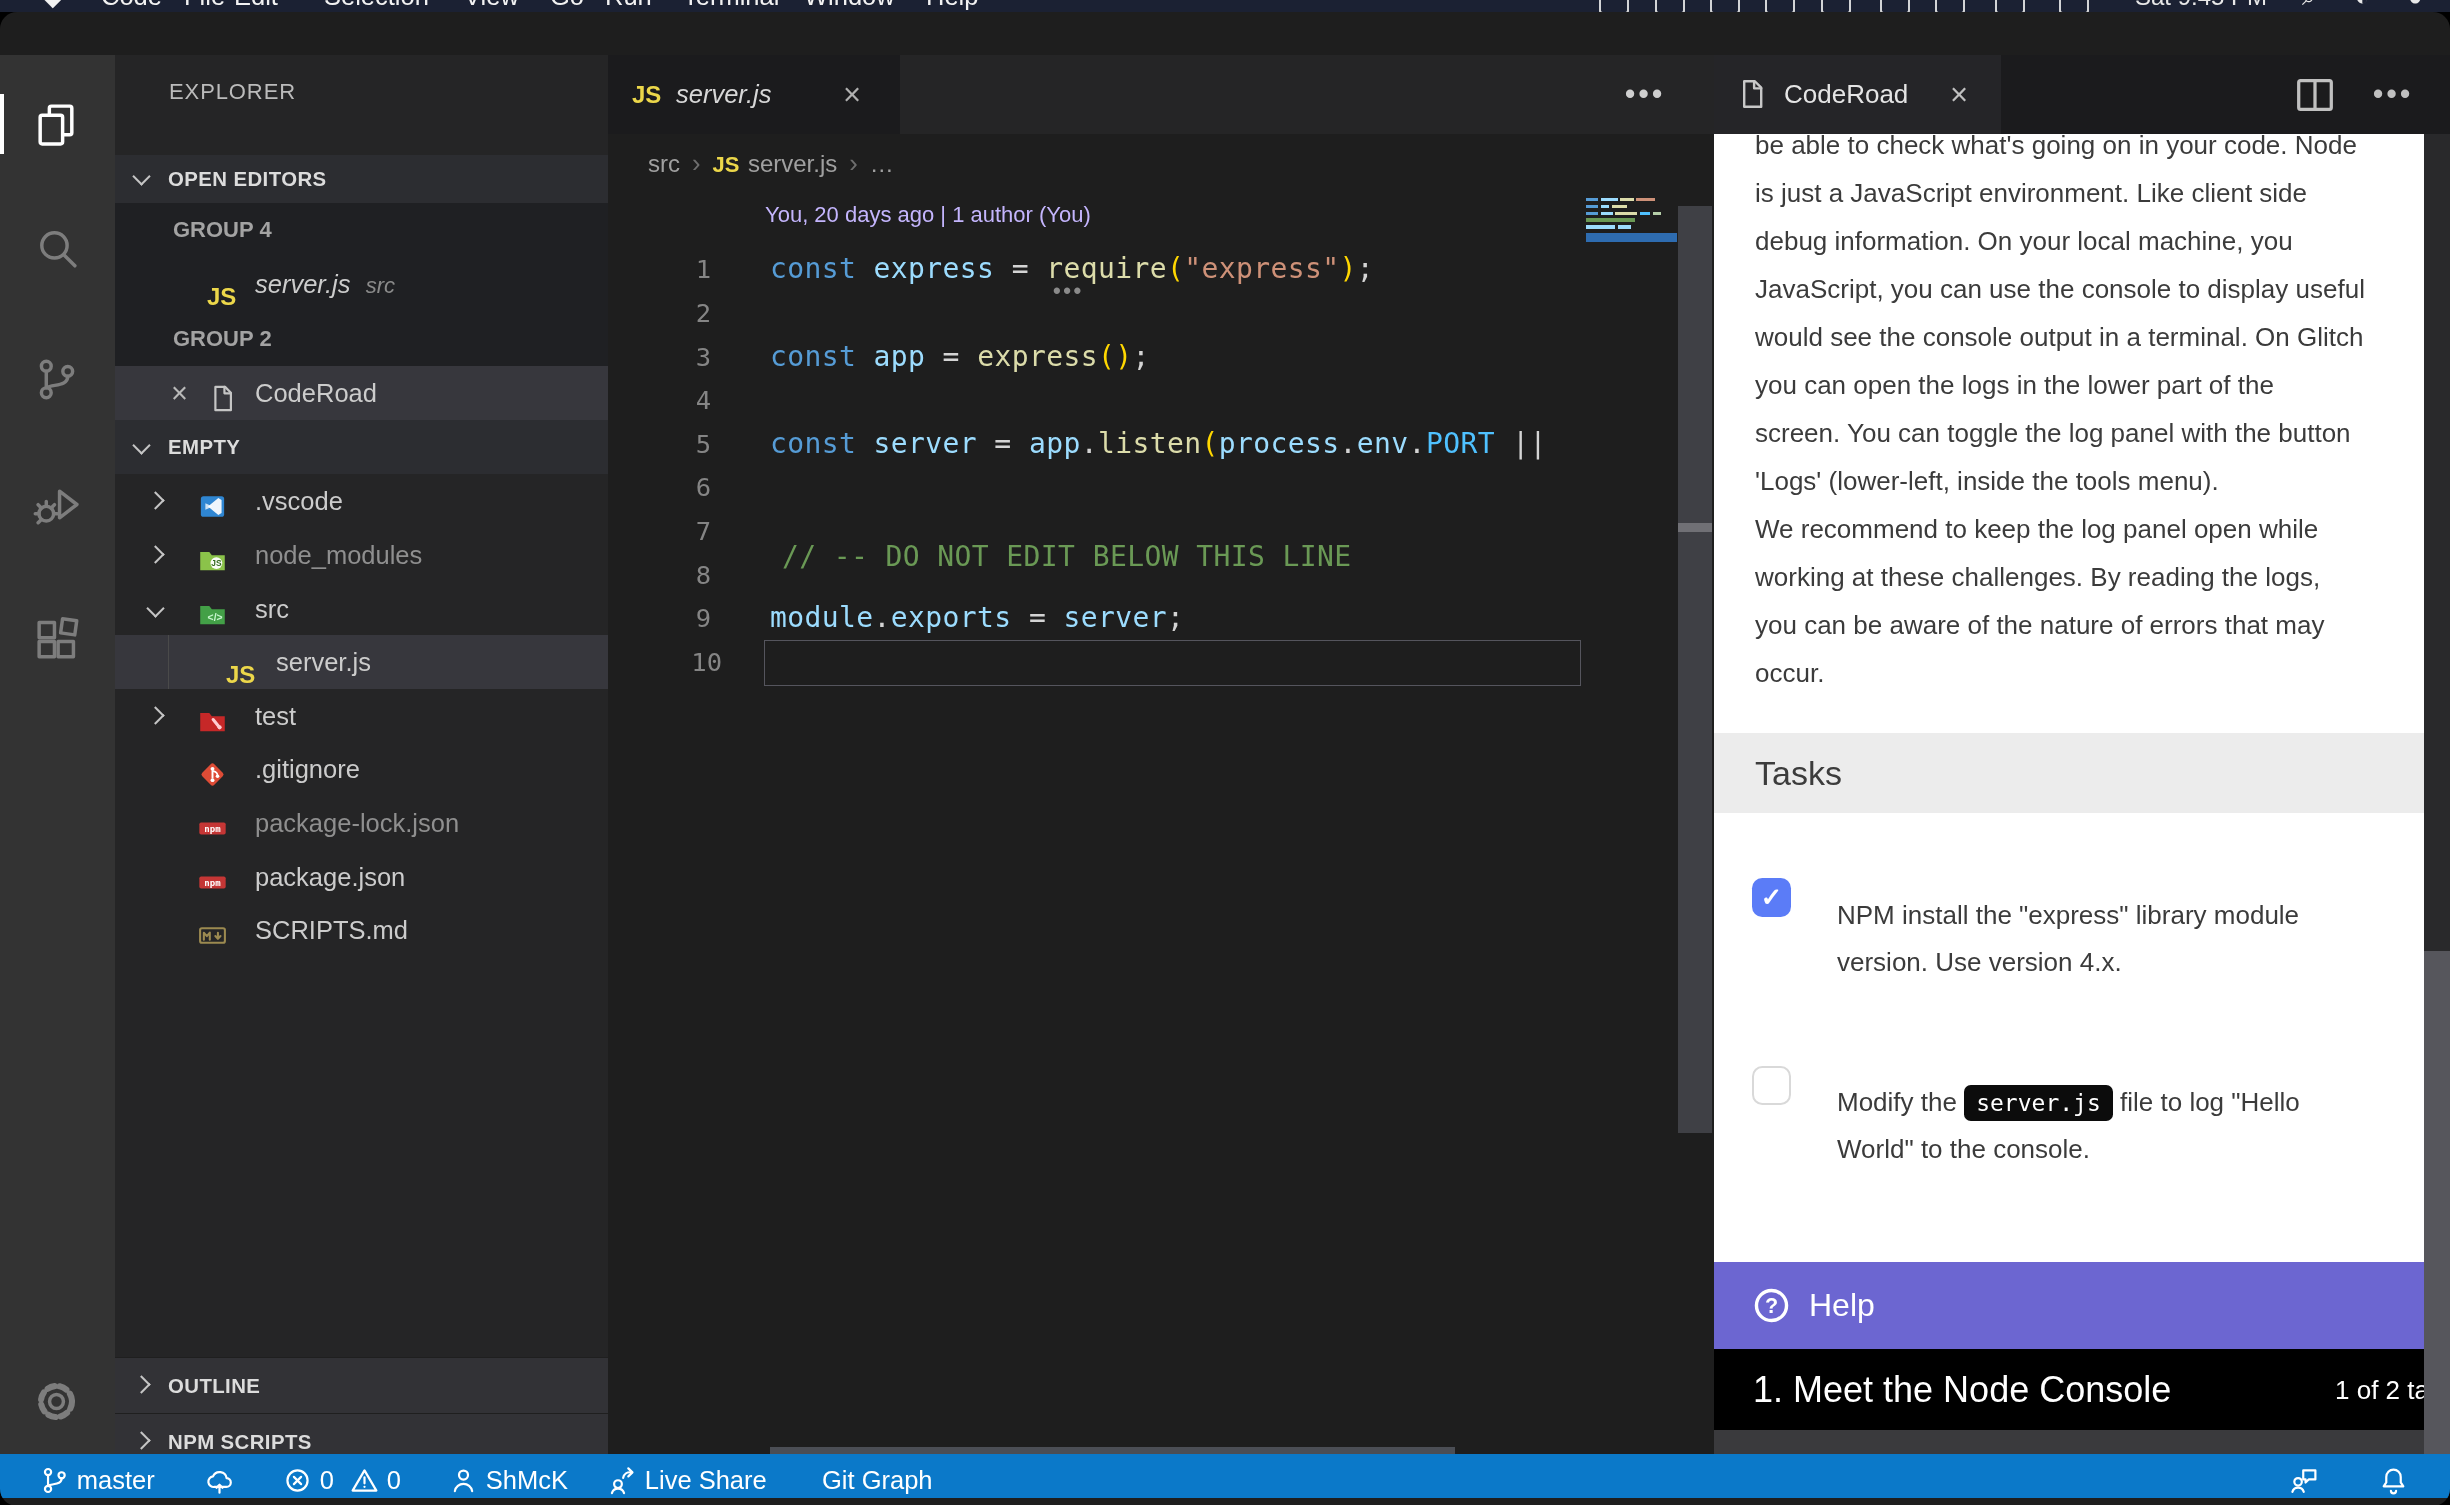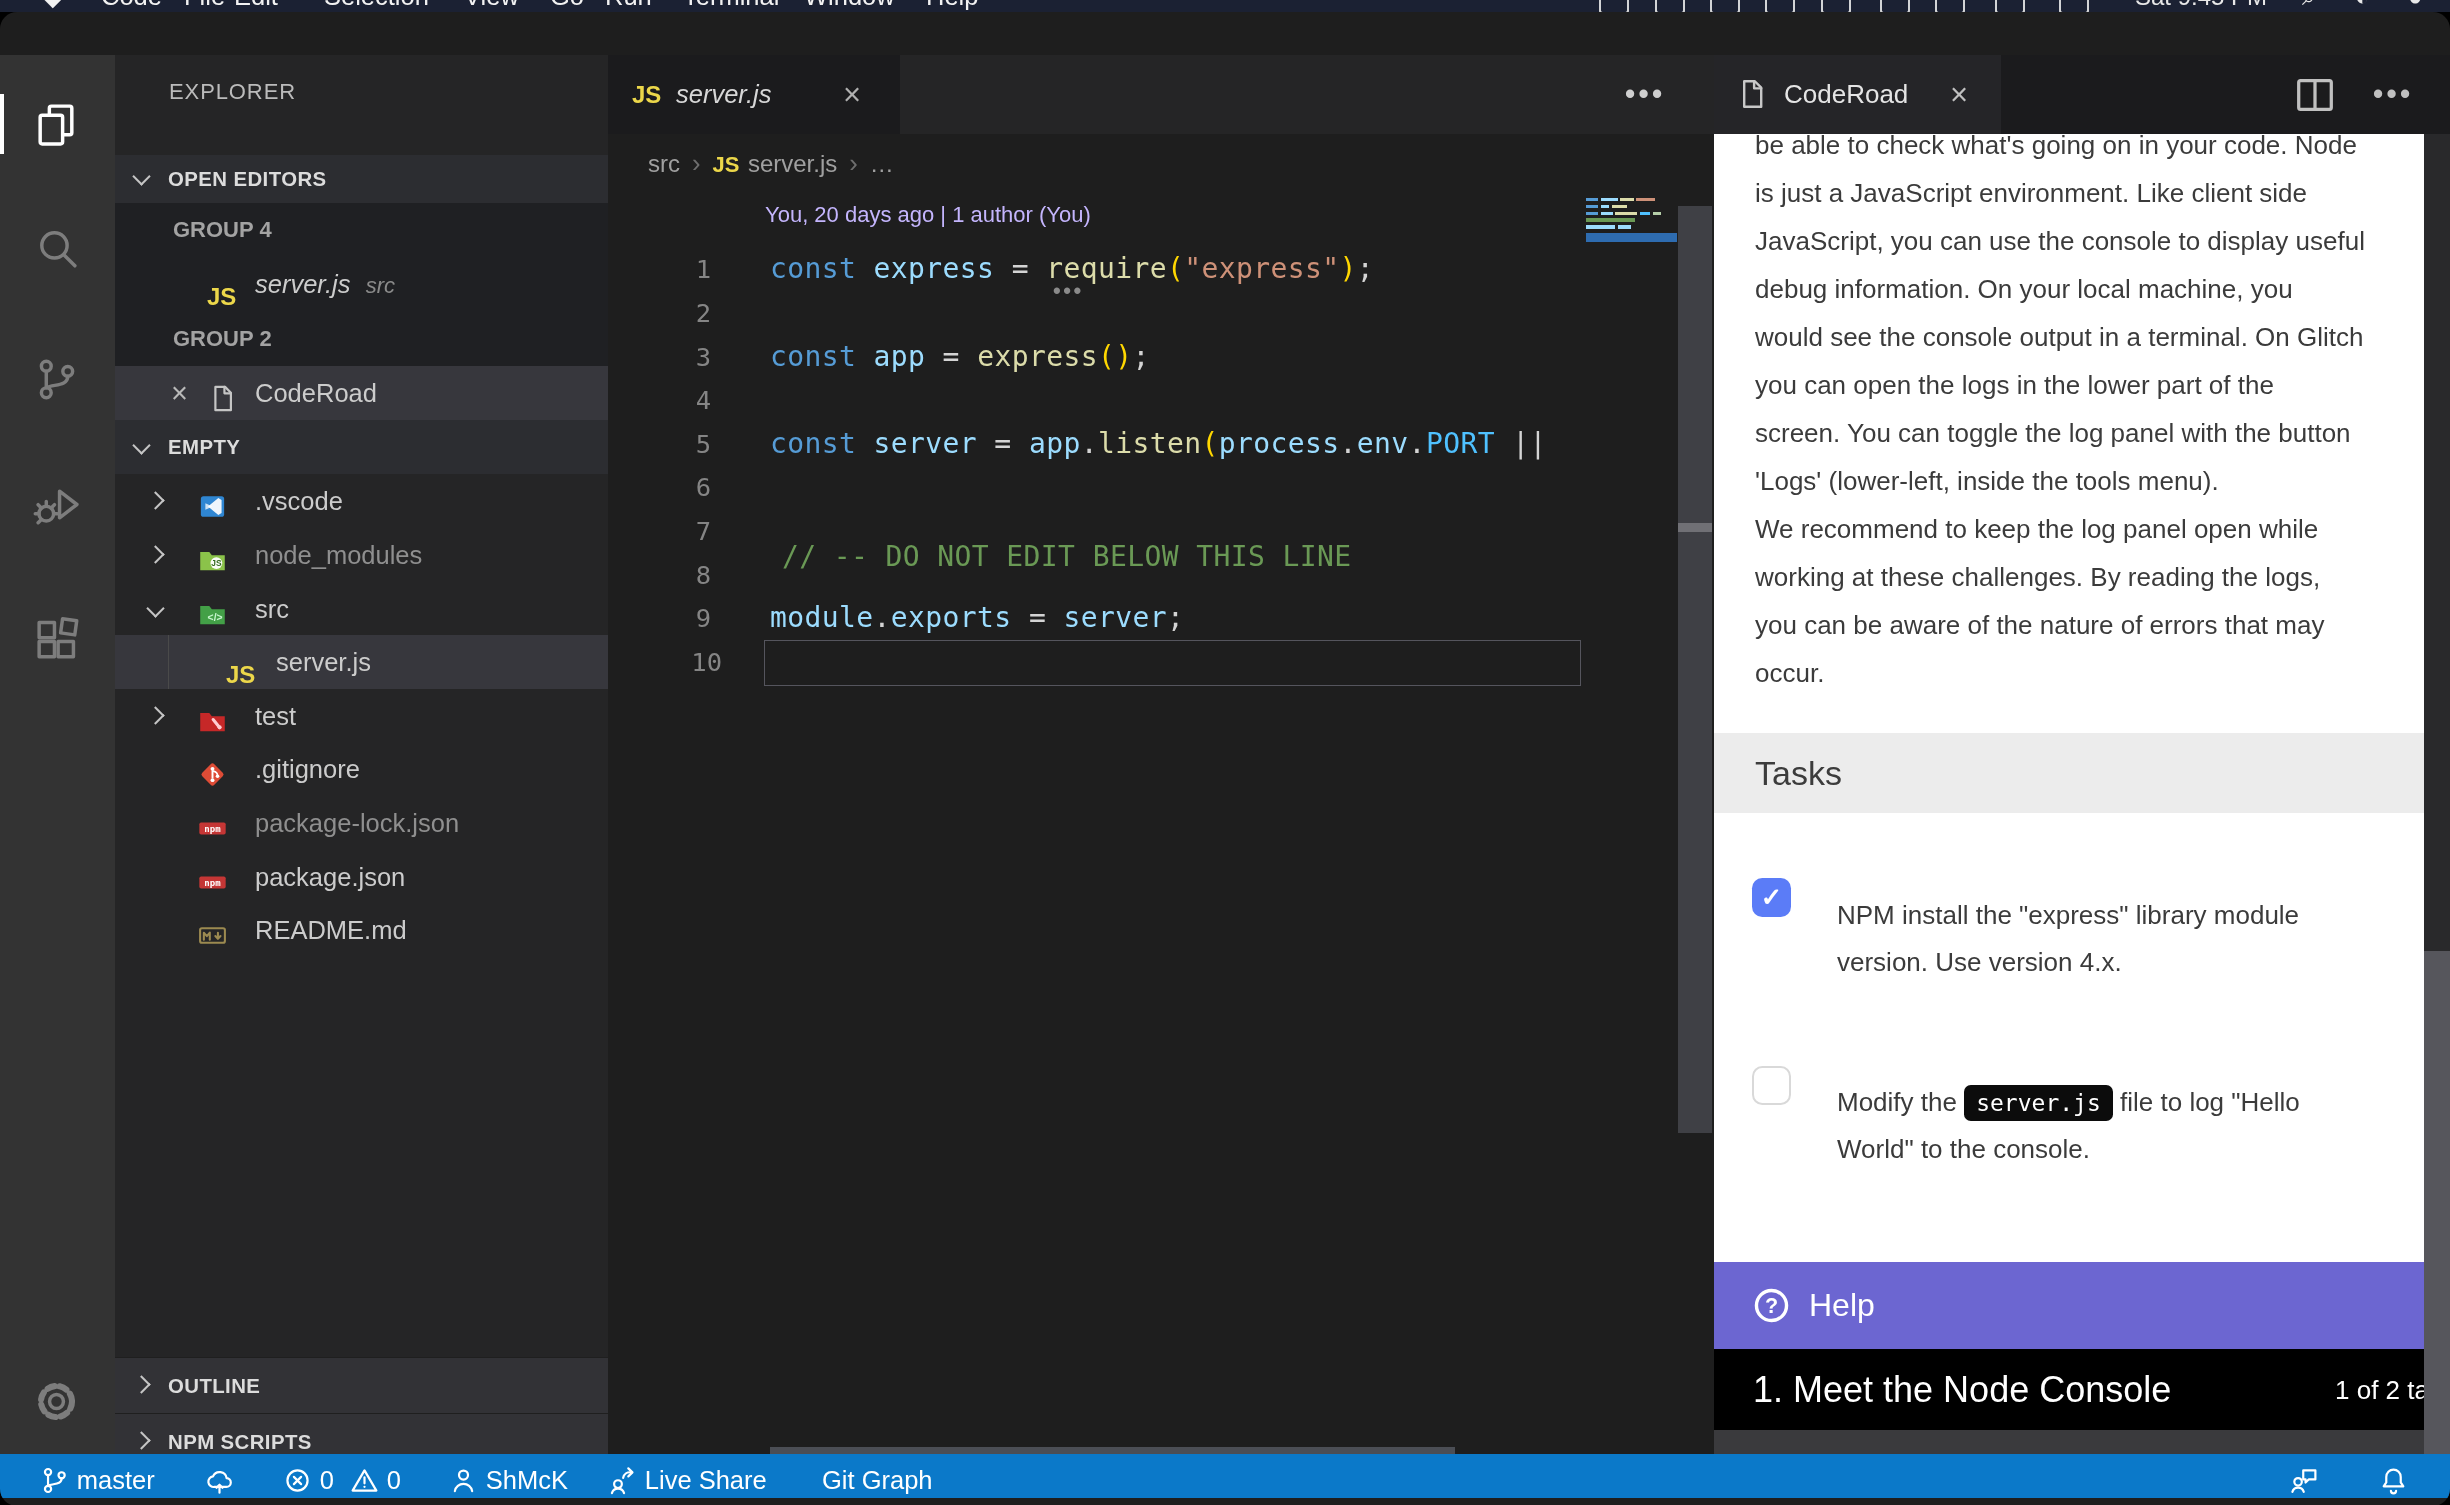--- a/index.html
+++ b/index.html
@@ -276,21 +276,21 @@
               <text x="12" y="14.6" text-anchor="middle" font-size="7" font-weight="bold" fill="#fff" stroke="none" font-family="DejaVu Sans Mono,monospace">npm</text>
             </svg></span>
           <span class="lbl" style="left:140px;">package.json</span>
         </div>
         <div class="row" style="top:848px;">
           <span class="ficon" style="left:82px;"><svg viewBox="0 0 24 24" fill="none" stroke="currentColor" stroke-width="1.7" stroke-linejoin="round" stroke-linecap="round">
               <rect x="2.4" y="6.4" width="19.2" height="11.2" rx="1.4" stroke="#9c8a50" stroke-width="1.6"></rect>
               <path d="M5.3 15.2v-5.4l2.3 2.7 2.3-2.7v5.4" stroke="#9c8a50" stroke-width="1.6"></path>
               <path d="M16.2 9.8v4.4M14.2 12.4l2 2.2 2-2.2" stroke="#9c8a50" stroke-width="1.6"></path>
             </svg></span>
-          <span class="lbl" style="left:140px;">README.md</span>
+          <span class="lbl" style="left:140px;">SCRIPTS.md</span>
         </div>
         <div class="sb-sections">
           <div class="sec-head" style="top:1302px;height:56px;line-height:56px;">
             <span class="chev r" style="position:absolute;left:20.4px;top:20.4px"></span>
             <span class="lab">OUTLINE</span>
           </div>
           <div class="sec-head" style="top:1358px;height:56px;line-height:56px;">
             <span class="chev r" style="position:absolute;left:20.4px;top:20.4px"></span>
             <span class="lab">NPM SCRIPTS</span>
           </div>
@@ -360,22 +360,22 @@
         <div class="pact abs" style="left:578px;"><svg viewBox="0 0 24 24" fill="none" stroke="currentColor" stroke-width="1.7" stroke-linejoin="round" stroke-linecap="round">
               <rect x="3.5" y="4.5" width="17" height="15" rx="1"></rect>
               <path d="M12 4.5v15"></path>
             </svg></div>
         <div class="abs dots3" style="left:659px;top:0;line-height:79px;color:#c0c0c0;">•••</div>
       </div>
       <div id="pcontent" class="abs">
         <div class="para">
             <div class="pline">be able to check what's going on in your code. Node</div>
             <div class="pline">is just a JavaScript environment. Like client side</div>
+            <div class="pline">debug information. On your local machine, you</div>
             <div class="pline">JavaScript, you can use the console to display useful</div>
-            <div class="pline">debug information. On your local machine, you</div>
             <div class="pline">would see the console output in a terminal. On Glitch</div>
             <div class="pline">you can open the logs in the lower part of the</div>
             <div class="pline">screen. You can toggle the log panel with the button</div>
             <div class="pline">'Logs' (lower-left, inside the tools menu).</div>
             <div class="pline">We recommend to keep the log panel open while</div>
             <div class="pline">working at these challenges. By reading the logs,</div>
             <div class="pline">you can be aware of the nature of errors that may</div>
             <div class="pline">occur.</div>
           </div>
         <div id="tasksband">

